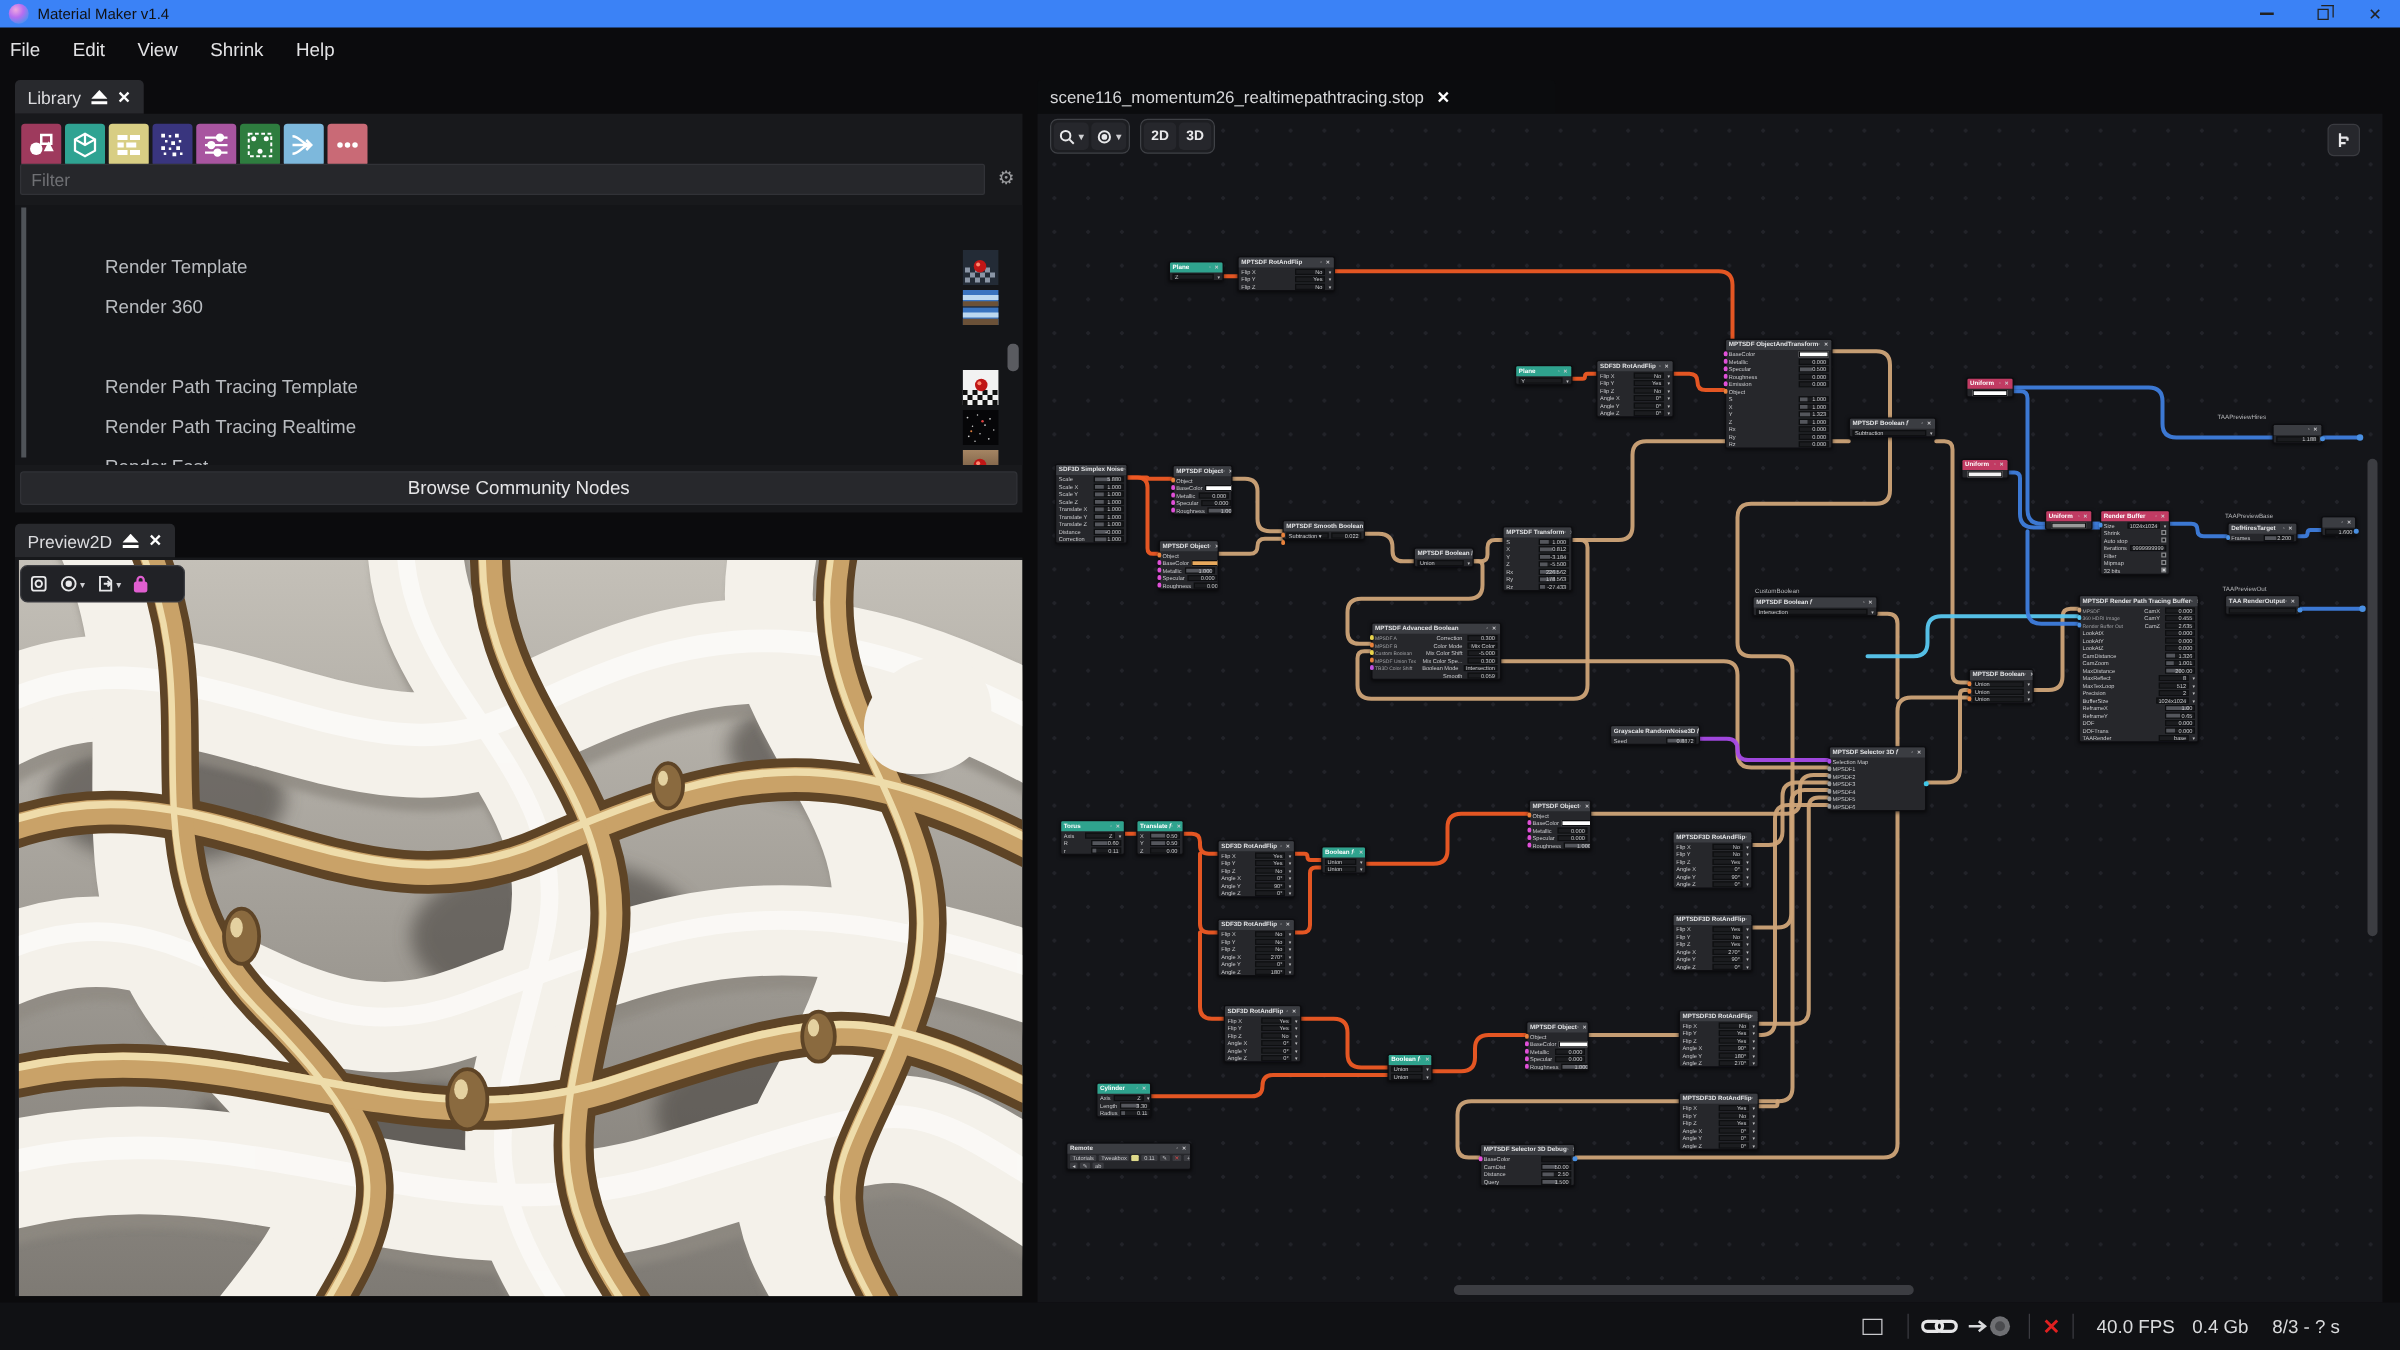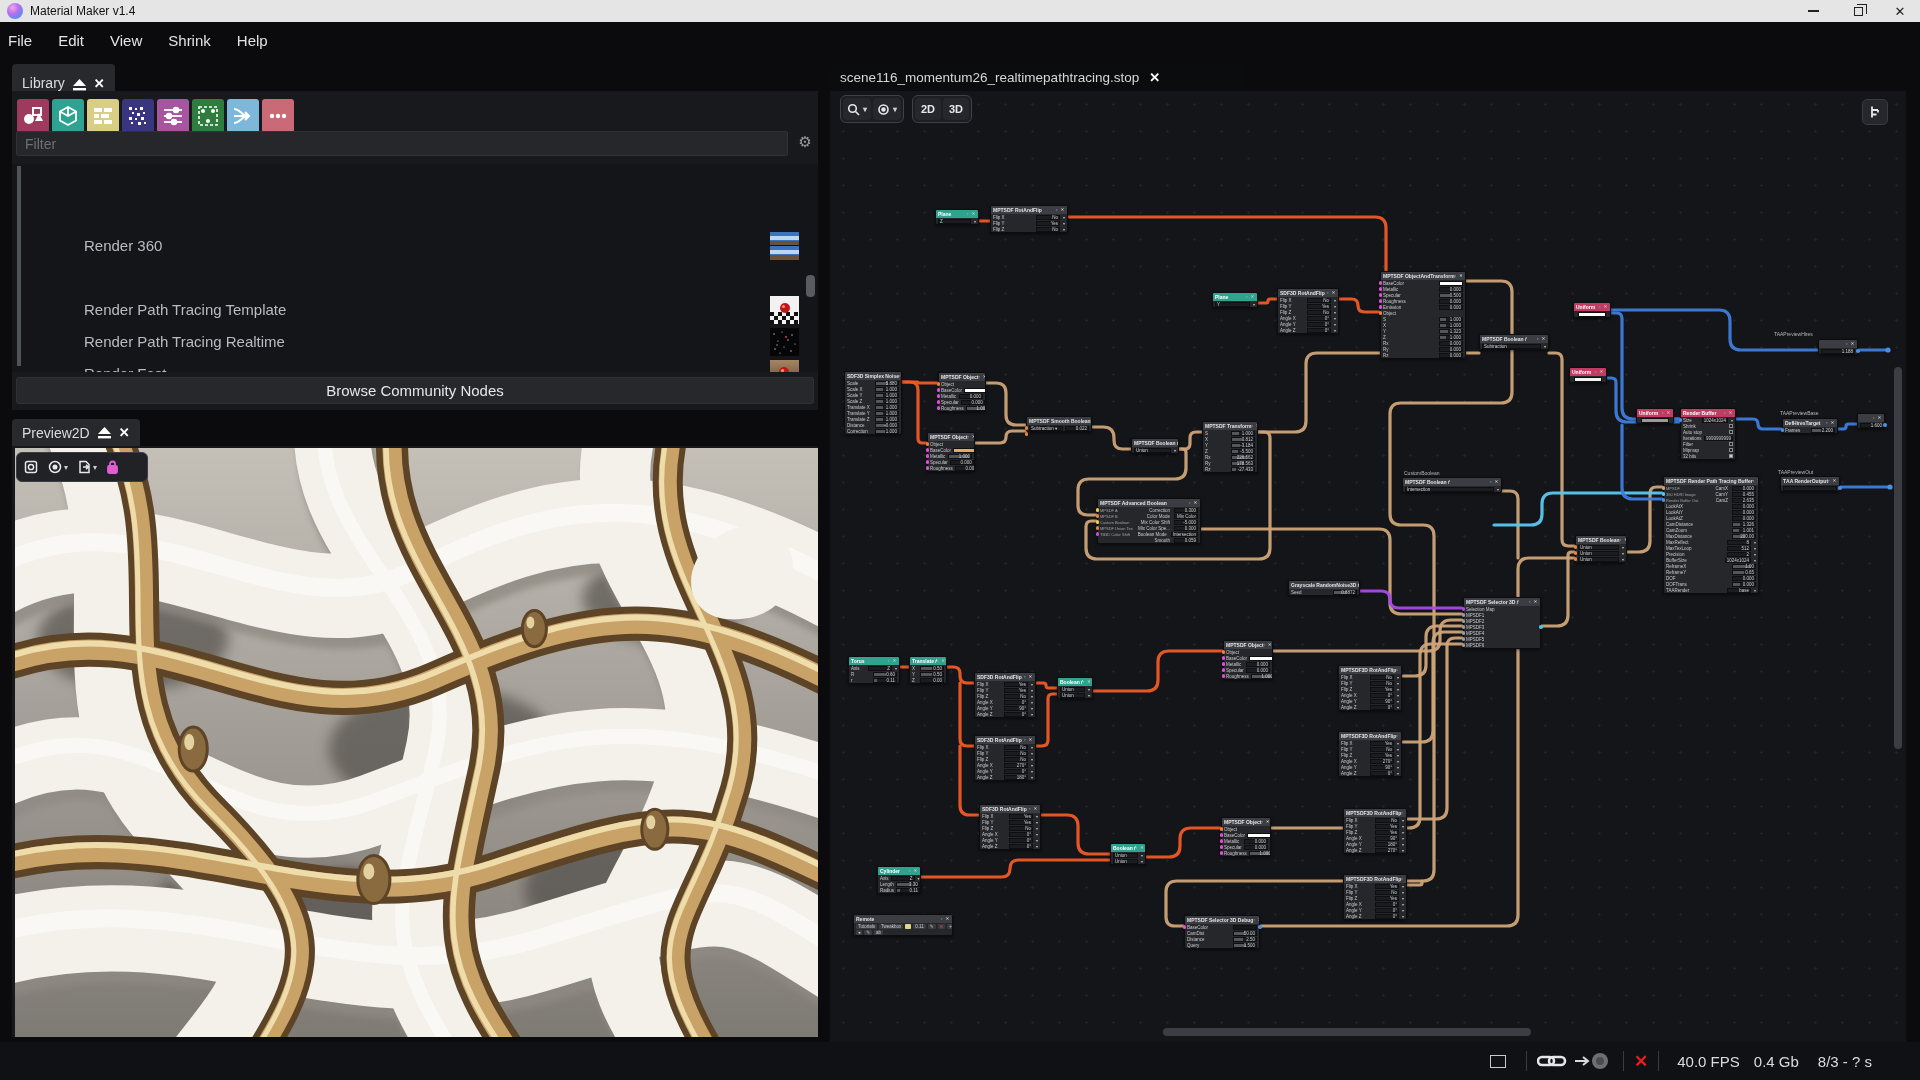--- a/index.html
+++ b/index.html
@@ -1,21 +1,21 @@
 <!DOCTYPE html>
 <html><head>
 <meta charset="utf-8">
 <style>
   * { margin:0; padding:0; box-sizing:border-box; }
   html,body { width:1920px; height:1080px; overflow:hidden; background:#0b0b0d;
     font-family:"Liberation Sans", sans-serif; }
   #root { position:absolute; width:1920px; height:1080px; background:#0b0b0d; }
 
   
-  #titlebar { position:absolute; left:0; top:0; width:1920px; height:22px; background:#e5e5e5;
+  #titlebar { position:absolute; left:0; top:0; width:1920px; height:22px; background:#3b82f6;
     display:flex; align-items:center; }
   #logo { position:absolute; left:7px; top:3px; width:16px; height:16px; border-radius:50%;
     background:radial-gradient(circle at 35% 30%, #f0a8e0 0%, #b66ef0 40%, #5a8df0 75%, #3ab8d8 100%); }
   #wtitle { position:absolute; left:30px; top:4px; font-size:12px; color:#111; }
   .wbtn { position:absolute; top:0; width:34px; height:22px; display:flex; align-items:center; justify-content:center; color:#222; }
   #btn-min { right:90px; } #btn-max { right:45px; } #btn-close { right:3px; font-size:13px; }
   #btn-min .bar { width:11px; height:1.5px; background:#222; }
   #btn-max .sq { width:9px; height:9px; border:1.2px solid #222; position:relative; }
   #btn-max .sq:before { content:""; position:absolute; left:2px; top:-4px; width:9px; height:9px; border:1.2px solid #222; border-bottom:none; border-left:none; }
 
@@ -120,21 +120,21 @@
   </div>
 
   <div id="menubar">
       <span class="menu-item">File</span>
       <span class="menu-item">Edit</span>
       <span class="menu-item">View</span>
       <span class="menu-item">Shrink</span>
       <span class="menu-item">Help</span>
     </div>
 
-  <div class="paneltab" style="left:12px; top:64px;align-items:flex-end;">
+  <div class="paneltab" style="left:12px; top:64px;">
     <span>Library</span>
     <span class="tab-eject">
       <svg width="13" height="12" viewBox="0 0 13 12">
           <polygon points="6.5,0 13,7 0,7" fill="#fff"></polygon>
           <rect x="0" y="9" width="13" height="2.4" fill="#fff"></rect>
         </svg>
     </span>
     <span class="tab-close">✕</span>
   </div>
 
@@ -206,20 +206,39 @@
             <circle cx="5" cy="11" r="2.2"></circle>
             <circle cx="11" cy="11" r="2.2"></circle>
             <circle cx="17" cy="11" r="2.2"></circle>
           </svg>
         </div>
       </div>
     <input id="filter-box" placeholder="Filter" style="">
     <div id="filter-gear">⚙</div>
     <div id="lib-list">
       <div id="lib-indent"></div>
+        <div class="lib-row" style="top: 34px;">
+          <div class="lib-label">Render Template</div>
+          <div class="lib-thumb"><svg width="29" height="28">
+              <rect width="29" height="28" fill="#232b36"></rect>
+              <g fill="#8a95a5">
+                <rect x="2" y="14" width="4" height="4"></rect>
+                <rect x="10" y="14" width="4" height="4"></rect>
+                <rect x="18" y="14" width="4" height="4"></rect>
+                <rect x="6" y="18" width="4" height="4"></rect>
+                <rect x="14" y="18" width="4" height="4"></rect>
+                <rect x="22" y="18" width="4" height="4"></rect>
+                <rect x="2" y="22" width="4" height="4"></rect>
+                <rect x="10" y="22" width="4" height="4"></rect>
+                <rect x="18" y="22" width="4" height="4"></rect>
+              </g>
+              <circle cx="14" cy="13" r="5" fill="#c01616"></circle>
+              <circle cx="12.5" cy="11.5" r="1.6" fill="#ff8a70"></circle>
+            </svg></div>
+        </div>
         <div class="lib-row" style="top: 66px;">
           <div class="lib-label">Render 360</div>
           <div class="lib-thumb"><svg width="29" height="28">
               <rect width="29" height="13" fill="#3a74c0"></rect>
               <rect y="4" width="29" height="4" fill="#bcd8f0"></rect>
               <rect y="9" width="29" height="4" fill="#6b5138"></rect>
               <rect y="14" width="29" height="14" fill="#3a74c0"></rect>
               <rect y="18" width="29" height="4" fill="#bcd8f0"></rect>
               <rect y="23" width="29" height="5" fill="#6b5138"></rect>
             </svg></div>

